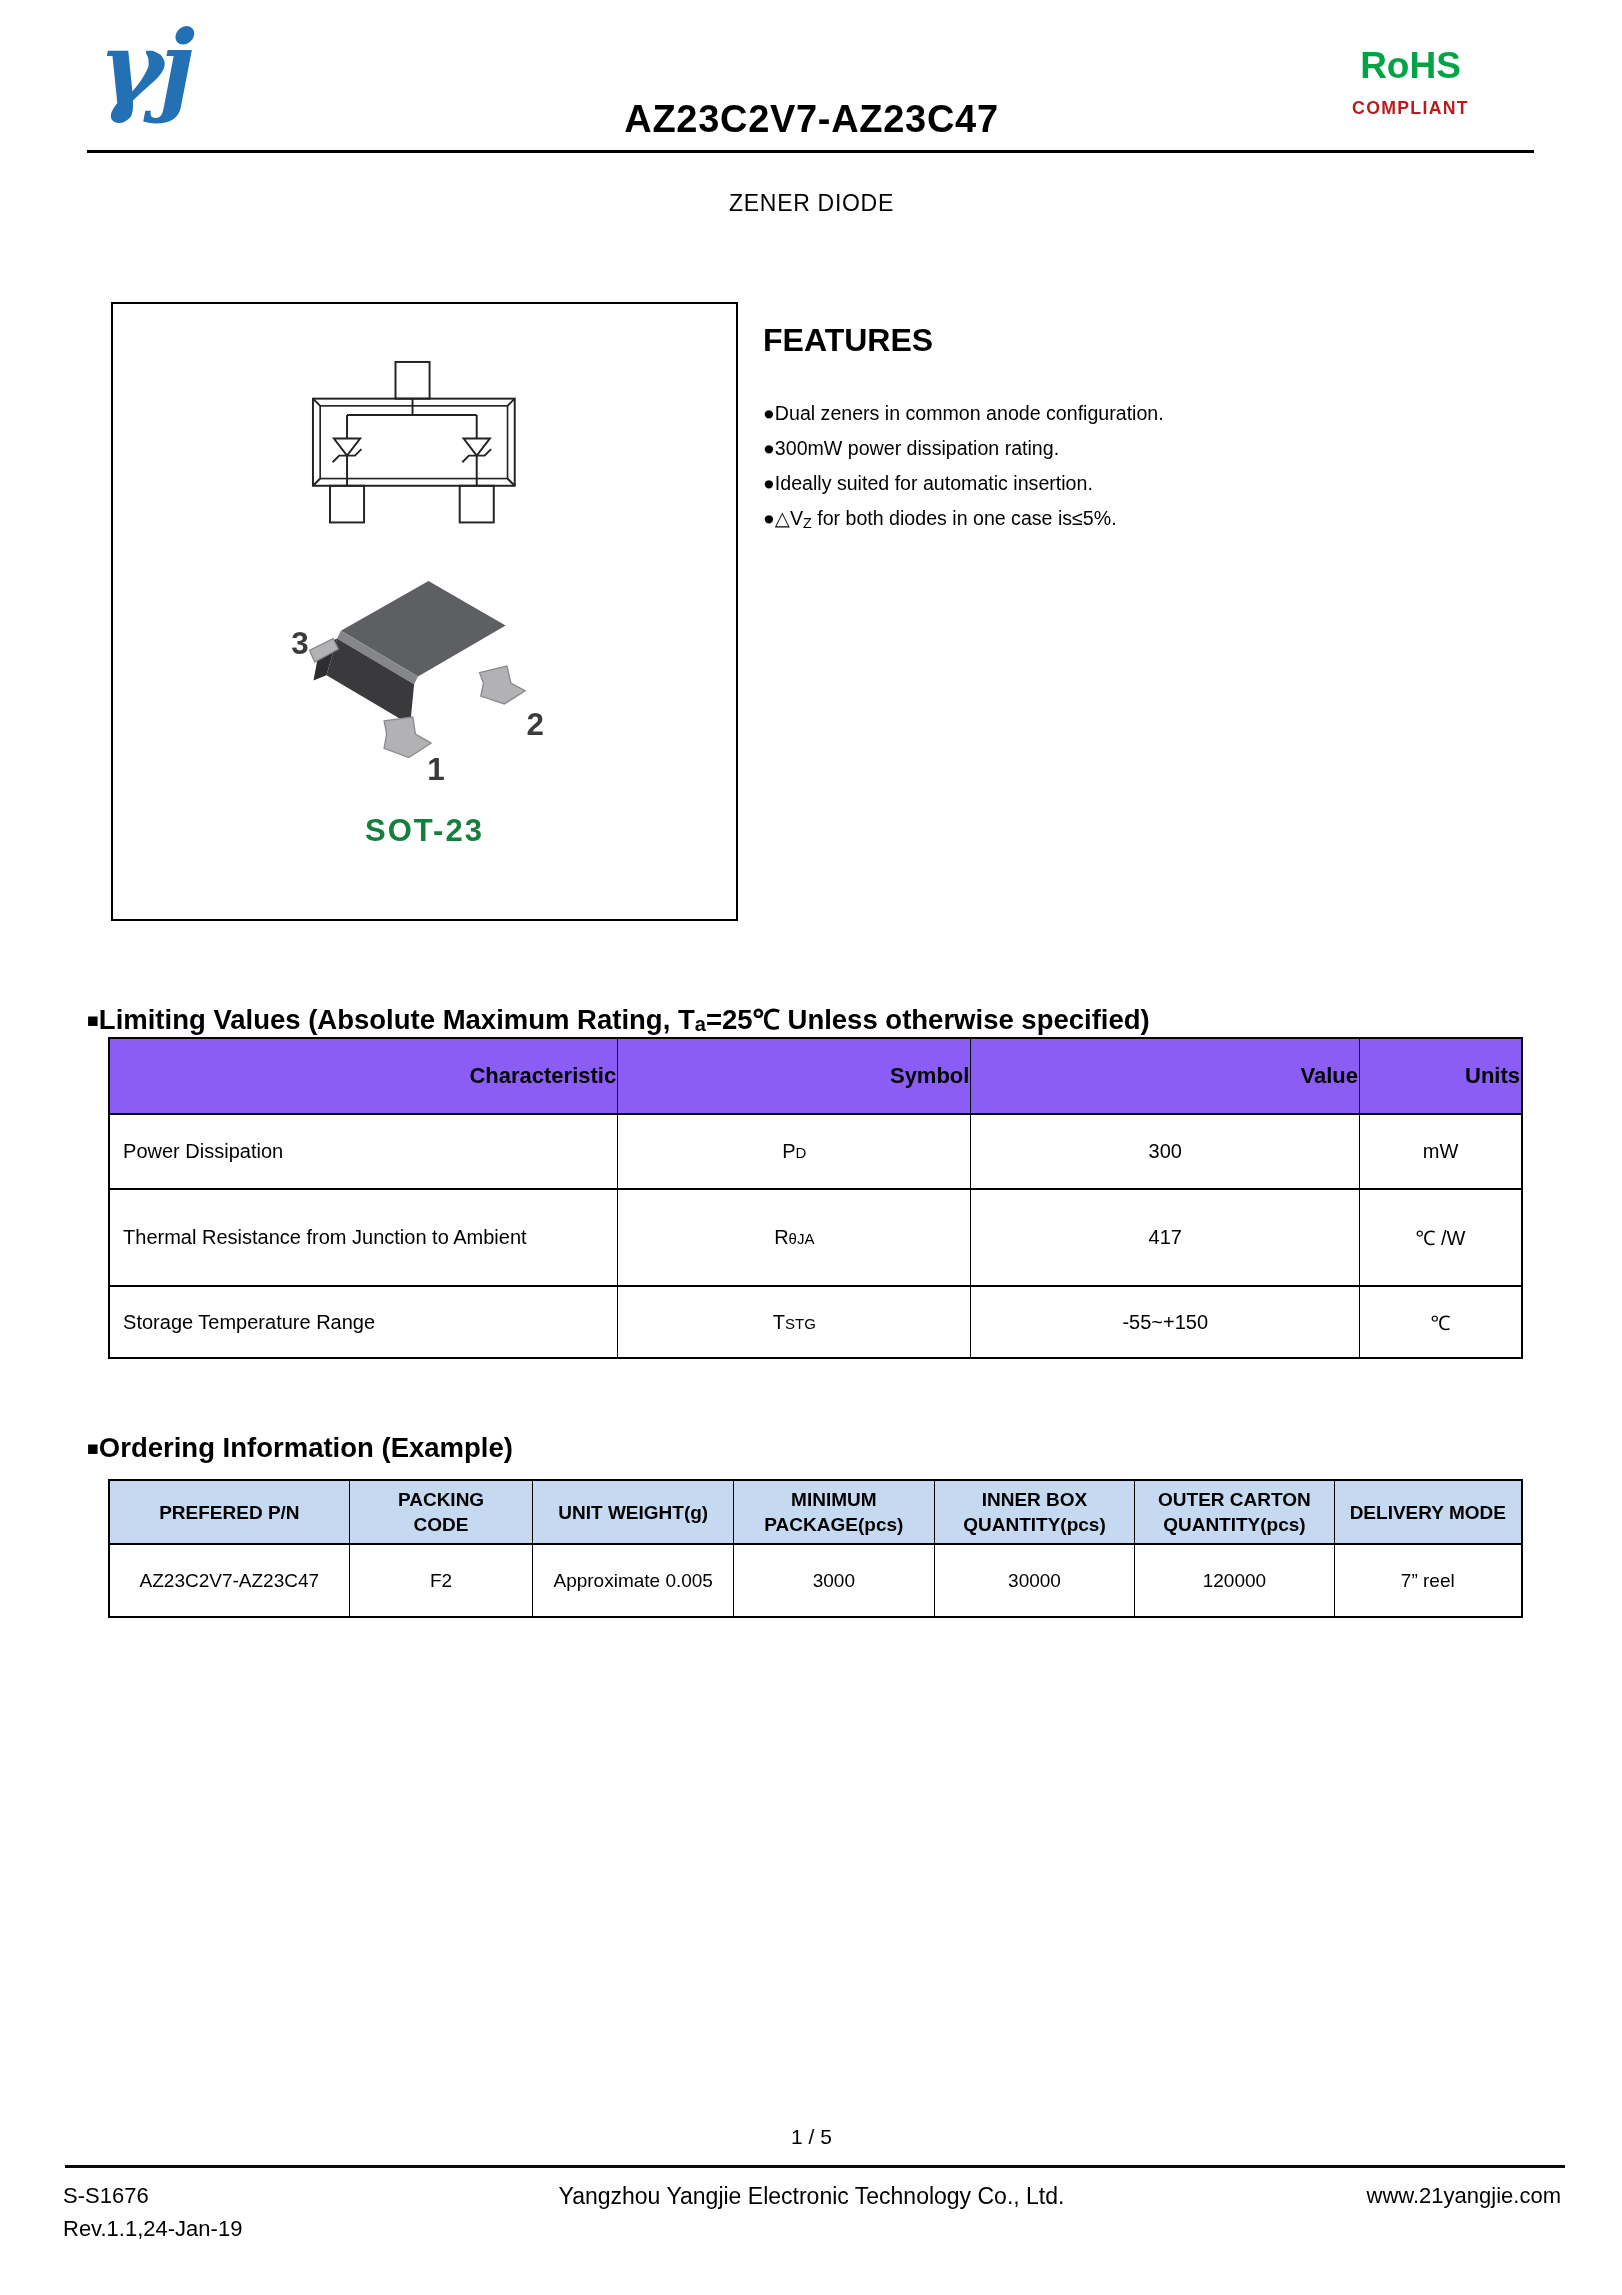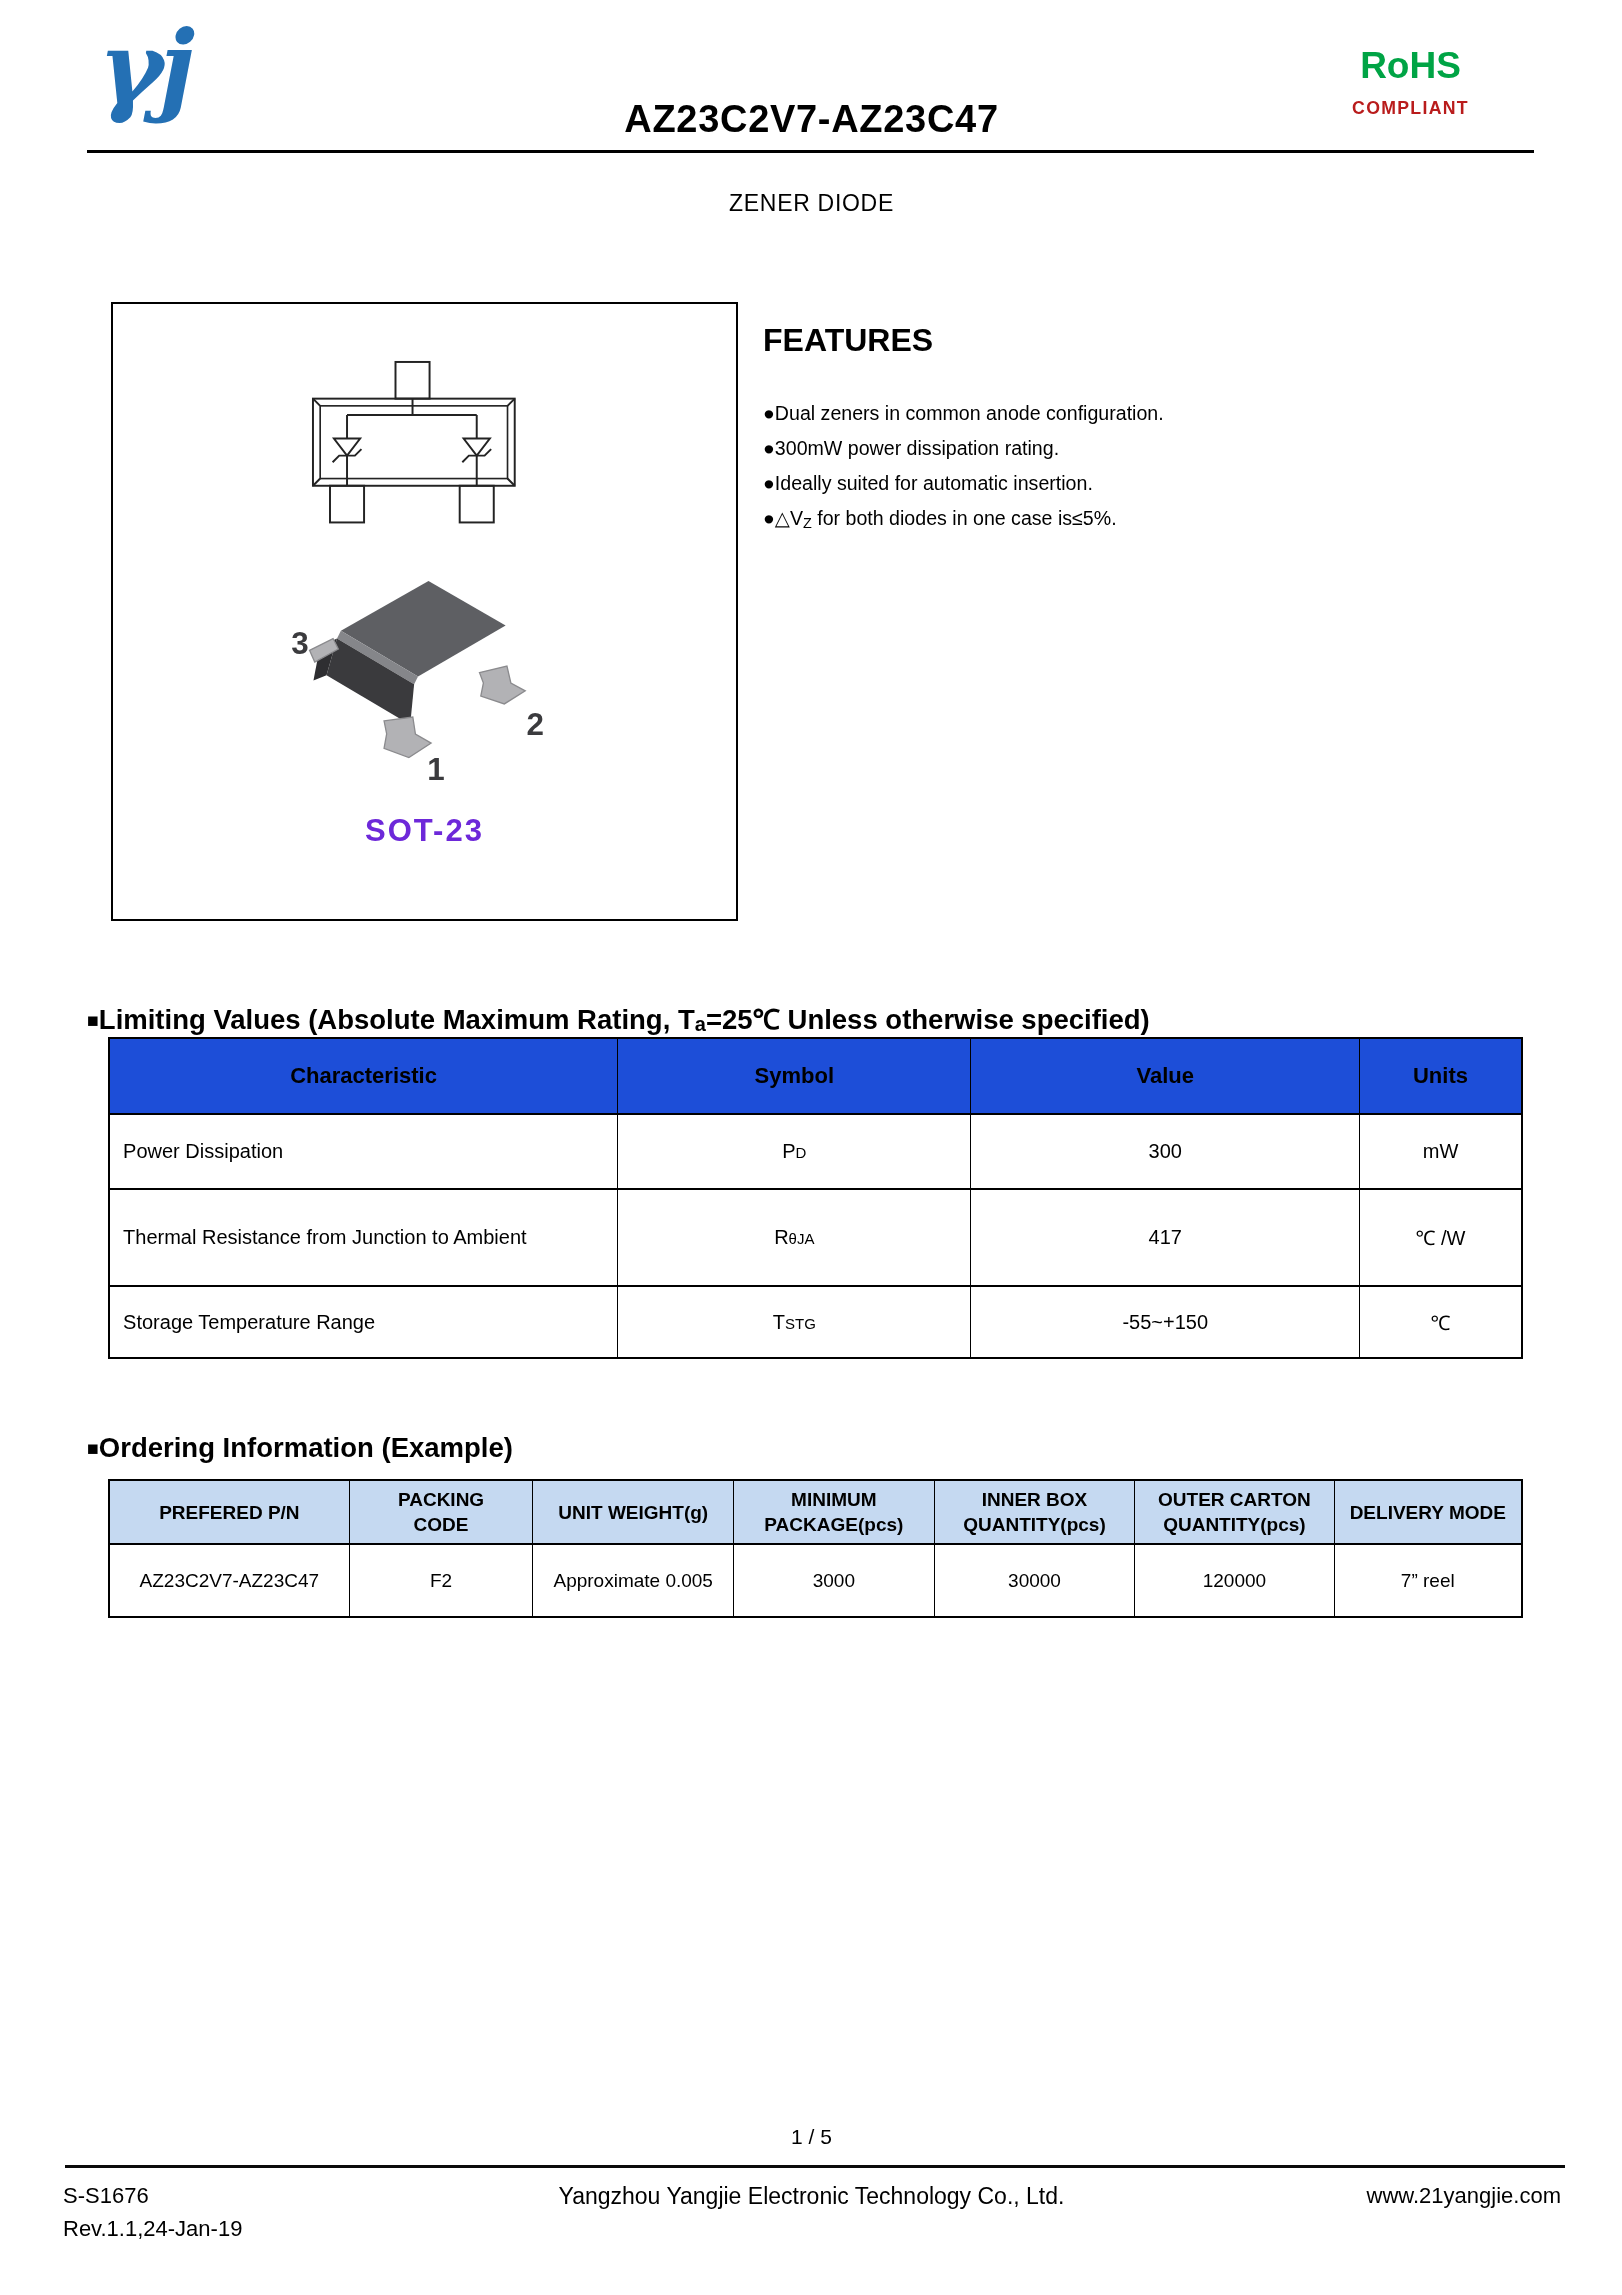--- a/index.html
+++ b/index.html
@@ -14,21 +14,21 @@
   .rohs{font-size:37px;font-weight:800;color:#00a445;line-height:1;}
   .rohs-sub{font-size:17.7px;font-weight:bold;color:#b91c1c;letter-spacing:1.3px;margin-top:14.4px;}
   .rule{left:87px;top:150px;width:1447px;height:3.3px;background:#000;}
   .subtitle{left:0;right:0;top:190px;text-align:center;font-size:23px;font-weight:normal;letter-spacing:0.7px;}
 
   
   .pkgbox{left:111px;top:302px;width:623px;height:615px;border:2.6px solid #000;background:#fff;}
   .schem{left:196px;top:56px;width:211px;height:169px;}
   .pkg3d{left:173px;top:260px;width:268px;height:221px;}
   .sotlabel{left:0;width:100%;top:509px;text-align:center;font-size:31px;font-weight:bold;
-            letter-spacing:2px;color:#6d28d9;}
+            letter-spacing:2px;color:#15803d;}
 
   
   .features{left:763px;top:322px;width:779px;}
   .features-title{font-size:32px;font-weight:bold;margin-bottom:38px;}
   .feat{font-size:19.6px;line-height:33px;white-space:nowrap;}
   .featsub{font-size:14.4px;position:relative;top:2.6px;}
 
   
   .sechead{font-size:27.5px;font-weight:bold;white-space:nowrap;}
   .h1{left:87px;top:1000px;}
@@ -38,21 +38,21 @@
 
   
   table{border-collapse:collapse;table-layout:fixed;background:#fff;}
   .t1{left:108px;top:1037px;width:1415px;}
   .t2{left:108px;top:1479px;width:1415px;}
   .t1,.t2{border:2.6px solid #000;}
   .t1 th,.t1 td,.t2 th,.t2 td{
     border-left:1.3px solid #000;border-right:1.3px solid #000;
     border-top:2.6px solid #000;border-bottom:2.6px solid #000;
     text-align:center;vertical-align:middle;overflow:hidden;}
-  .t1 th{height:72px;background:#1d4ed8;font-size:22px;font-weight:bold;}
+  .t1 th{height:72px;background:#8b5cf6;font-size:22px;font-weight:bold;text-align:right;}
   .t1 td{font-size:20px;}
   .char{text-align:left !important;padding-left:5.2px;text-indent:7.9px;}
   .ss{font-size:15px;}
   .t2 th{height:60px;background:#c5d9f1;font-size:19px;font-weight:bold;line-height:25px;}
   .t2 td{height:69px;font-size:19px;}
   .hl:empty{display:none;}
 
   
   .pageno{left:0;right:0;top:2125px;text-align:center;font-size:21px;}
   .frule{left:65px;top:2165px;width:1500px;height:3.3px;background:#0a0a0a;}

